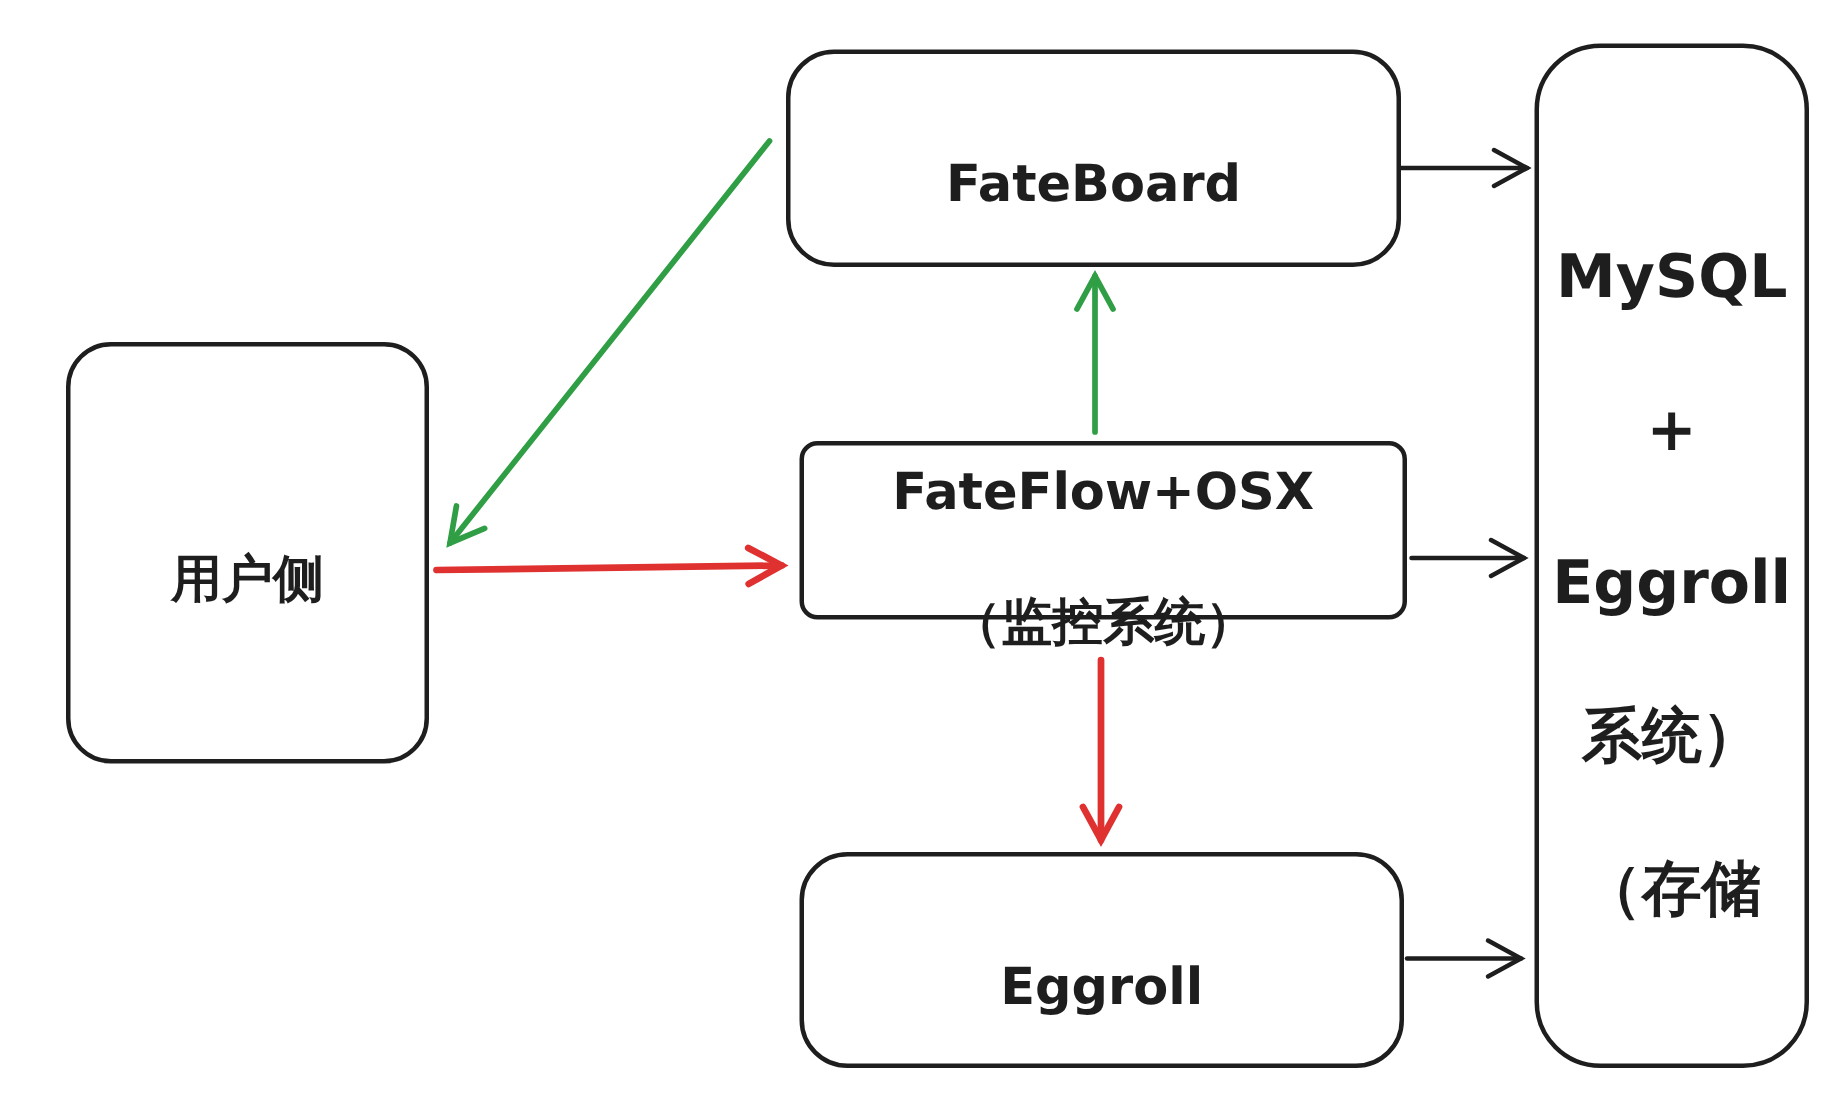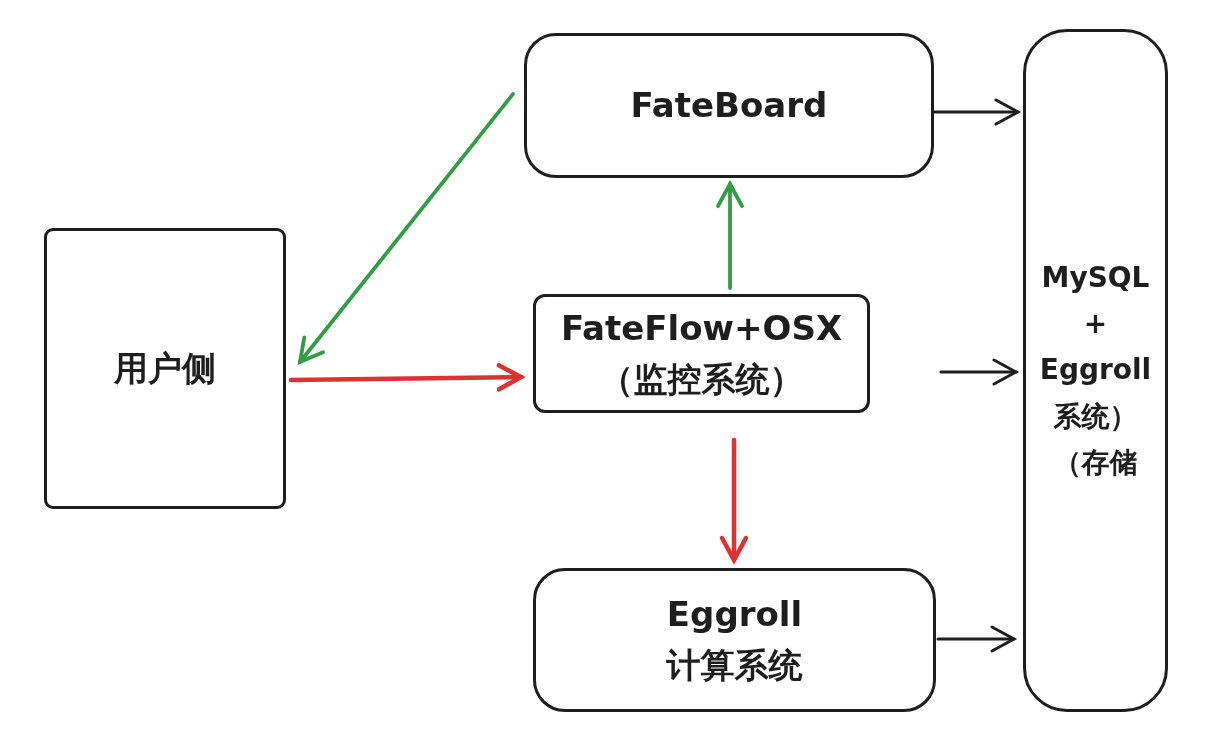--- a/index.html
+++ b/index.html
@@ -26,41 +26,41 @@
     position: absolute;
     border: 3.5px solid var(--stroke);
     background: var(--bg);
     display: flex;
     flex-direction: column;
     align-items: center;
     justify-content: center;
     text-align: center;
     font-weight: 600;
   }
-  .node-line { white-space: nowrap; }
+  .node-line { white-space: nowrap; margin-top: 36px; }
 
   .node-fate-client {
     left: 44px; top: 228px; width: 242px; height: 281px;
-    border-radius: 9px; font-size: 34px; line-height: 1.6;
+    border-radius: 30px; font-size: 34px; line-height: 1.6;
   }
   .node-fate-board {
     left: 524px; top: 33px; width: 410px; height: 145px;
     border-radius: 32px; font-size: 34px; line-height: 1.55;
   }
   .node-fate-flow {
-    left: 533px; top: 294px; width: 337px; height: 119px;
+    left: 533px; top: 294px; width: 405px; height: 119px;
     border-radius: 12px; font-size: 34px; line-height: 1.5;
   }
   .node-eggroll {
     left: 533px; top: 568px; width: 403px; height: 144px;
     border-radius: 32px; font-size: 34px; line-height: 1.5;
   }
   .node-storage {
-    left: 1023px; top: 29px; width: 145px; height: 683px;
-    border-radius: 44px; font-size: 28px; line-height: 1.65;
+    left: 1023px; top: 29px; width: 183px; height: 683px;
+    border-radius: 44px; font-size: 40px; line-height: 1.65;
   }
 </style>
 </head>
 <body>
 
 <div class="canvas">
 
   <svg class="edges" viewBox="0 0 1214 730" xmlns="http://www.w3.org/2000/svg">
     <defs>
       <marker id="ah-green" markerWidth="34" markerHeight="34" refX="29" refY="17" orient="auto" markerUnits="userSpaceOnUse">
@@ -91,21 +91,20 @@
     <div class="node-line">FateBoard</div>
   </div>
 
   <div class="node node-fate-flow">
     <div class="node-line">FateFlow+OSX</div>
     <div class="node-line">（监控系统）</div>
   </div>
 
   <div class="node node-eggroll">
     <div class="node-line">Eggroll</div>
-    <div class="node-line">计算系统</div>
   </div>
 
   <div class="node node-storage">
     <div class="node-line">MySQL</div>
     <div class="node-line">+</div>
     <div class="node-line">Eggroll</div>
     <div class="node-line">系统）</div>
     <div class="node-line">（存储</div>
   </div>
 

